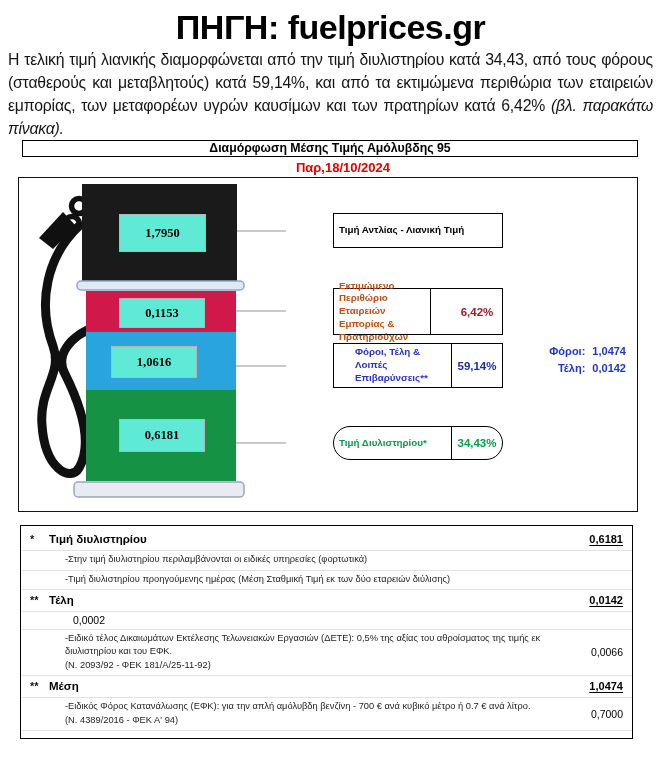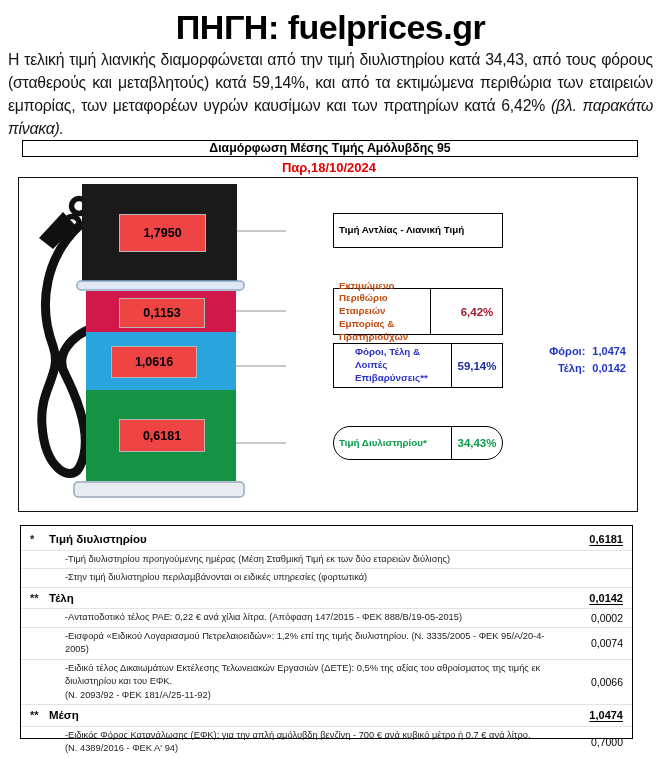--- a/index.html
+++ b/index.html
@@ -10,31 +10,31 @@
   .page-title{position:absolute;top:8px;left:0;width:661px;text-align:center;
     font-size:34px;font-weight:800;letter-spacing:-0.5px;color:#000;}
   .intro{position:absolute;top:48px;left:8px;width:645px;
     font-size:15.8px;line-height:23px;letter-spacing:-0.2px;text-align:justify;color:#151515;}
   .intro .note{font-style:italic;}
 
   
   .fig-header{position:absolute;top:140px;left:22px;width:614px;height:15px;
     border:1.3px solid #000;text-align:center;font-size:12.3px;font-weight:bold;
     line-height:15px;color:#000;background:#fff;}
-  .fig-date{position:absolute;top:160px;left:22px;width:614px;text-align:center;
+  .fig-date{position:absolute;top:160px;left:36px;width:614px;text-align:center;
     font-size:13px;font-weight:bold;color:#e60000;}
 
   
   .figure{position:absolute;top:177px;left:18px;width:618px;height:333px;
     border:1.6px solid #141414;background:#fff;}
   .figure svg{position:absolute;top:0;left:0;}
 
-  .valbox{position:absolute;background:#ef4444;border:1px solid #b5b5b5;
+  .valbox{position:absolute;background:#5eead4;border:1px solid #b5b5b5;
     display:flex;align-items:center;justify-content:center;
-    font-size:12.5px;font-weight:bold;color:#000;}
+    font-size:12.5px;font-weight:bold;color:#000;font-family:Liberation Serif, serif;}
   .v1{left:100px;top:36px;width:85px;height:36px;}
   .v2{left:100px;top:120px;width:84px;height:28px;}
   .v3{left:92px;top:168px;width:84px;height:30px;}
   .v4{left:100px;top:241px;width:84px;height:31px;}
 
   .connector{position:absolute;height:2px;background:#c9c9c9;}
   .c1{left:218px;top:52px;width:49px;}
   .c2{left:217px;top:132px;width:50px;}
   .c3{left:217px;top:187px;width:50px;}
   .c4{left:217px;top:264px;width:50px;}
@@ -144,42 +144,36 @@
   </div>
 
   <div class="bdtable">
     <div class="trow hdr">
       <span class="t-marker">*</span>
       <span class="t-label">Τιμή διυλιστηρίου</span>
       <span class="t-value">0,6181</span>
     </div>
     <div class="trow sub">
       <span class="t-marker"></span>
-      <span class="t-label">-Τιμή διυλιστηρίου προηγούμενης ημέρας (Μέση Σταθμική Τιμή εκ των δύο εταρειών διύλισης)</span>
+      <span class="t-label">-Στην τιμή διυλιστηρίου περιλαμβάνονται οι ειδικές υπηρεσίες (φορτωτικά)</span>
       <span class="t-value"></span>
     </div>
     <div class="trow sub">
       <span class="t-marker"></span>
-      <span class="t-label">-Στην τιμή διυλιστηρίου περιλαμβάνονται οι ειδικές υπηρεσίες (φορτωτικά)</span>
+      <span class="t-label">-Τιμή διυλιστηρίου προηγούμενης ημέρας (Μέση Σταθμική Τιμή εκ των δύο εταρειών διύλισης)</span>
       <span class="t-value"></span>
     </div>
     <div class="trow hdr">
       <span class="t-marker">**</span>
       <span class="t-label">Τέλη</span>
       <span class="t-value">0,0142</span>
     </div>
     <div class="trow sub">
       <span class="t-marker"></span>
-      <span class="t-label">-Ανταποδοτικό τέλος ΡΑΕ: 0,22 € ανά χίλια λίτρα. (Απόφαση 147/2015 - ΦΕΚ 888/Β/19-05-2015)</span>
       <span class="t-value">0,0002</span>
-    </div>
-    <div class="trow sub">
-      <span class="t-marker"></span>
-      <span class="t-label">-Εισφορά «Ειδικού Λογαριασμού Πετρελαιοειδών»: 1,2% επί της τιμής διυλιστηρίου. (Ν. 3335/2005 - ΦΕΚ 95/Α/20-4-2005)</span>
-      <span class="t-value">0,0074</span>
     </div>
     <div class="trow sub">
       <span class="t-marker"></span>
       <span class="t-label">-Ειδικό τέλος Δικαιωμάτων Εκτέλεσης Τελωνειακών Εργασιών (ΔΕΤΕ): 0,5% της αξίας του αθροίσματος της τιμής εκ διυλιστηρίου και του ΕΦΚ.
 (Ν. 2093/92 - ΦΕΚ 181/Α/25-11-92)</span>
       <span class="t-value">0,0066</span>
     </div>
     <div class="trow hdr">
       <span class="t-marker">**</span>
       <span class="t-label">Μέση</span>

